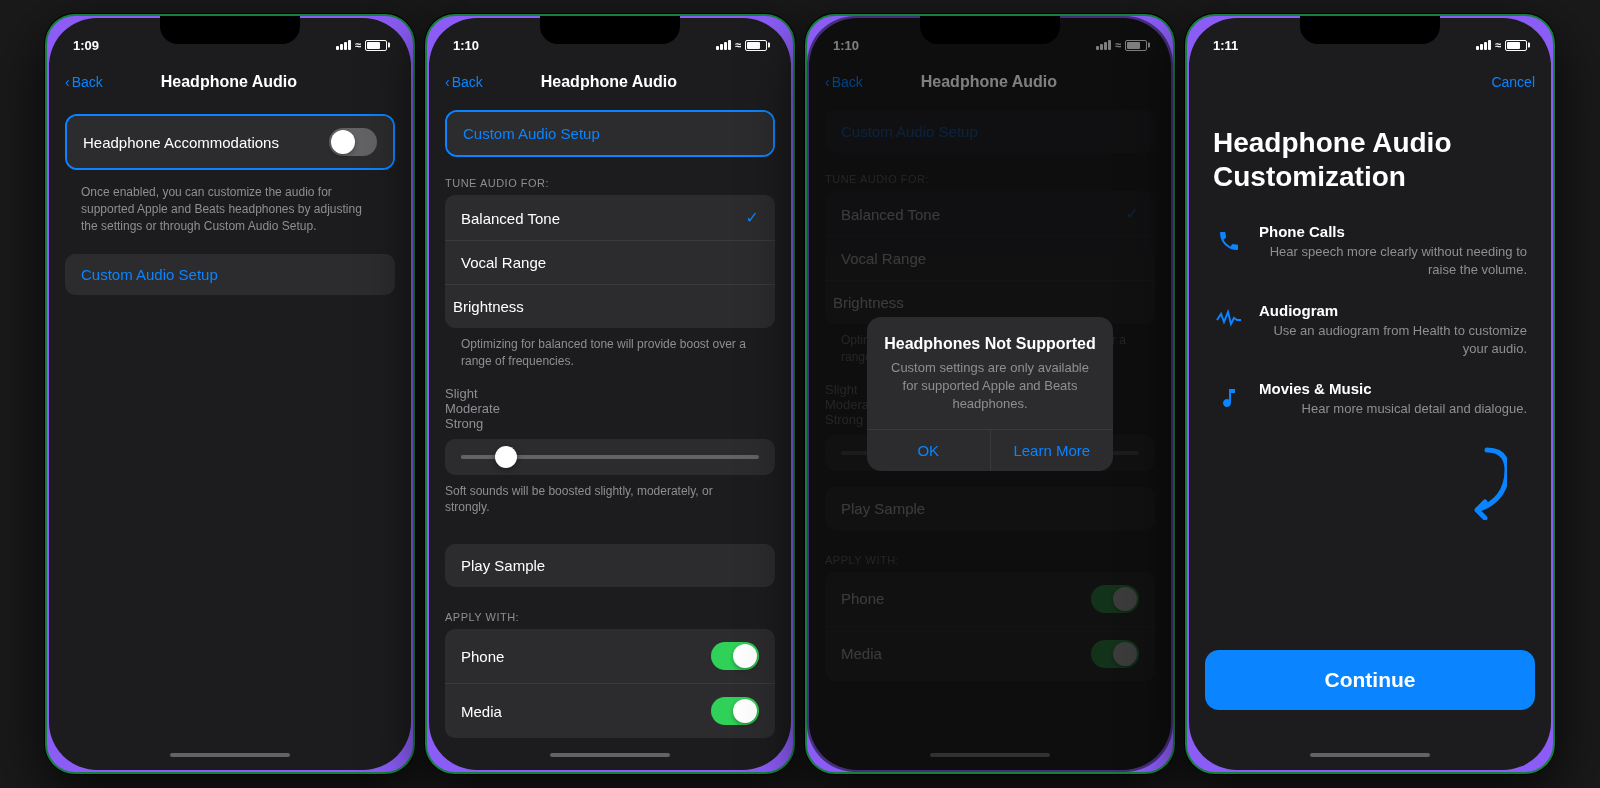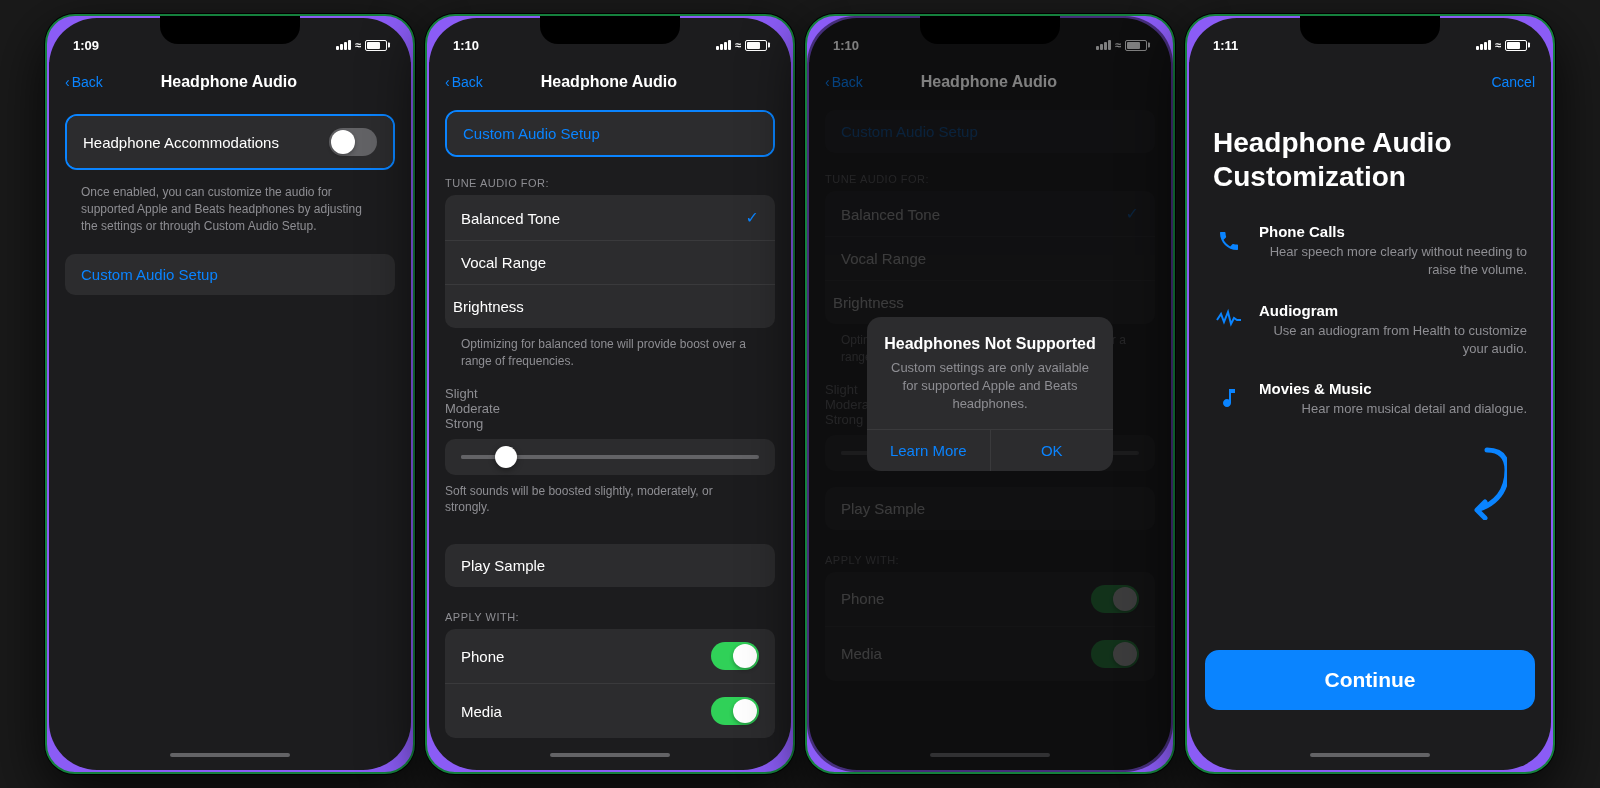--- a/index.html
+++ b/index.html
@@ -581,22 +581,22 @@
               </div>
           </div>
         </div>
       </div>
 
       <div class="dialog-overlay">
         <div class="dialog-box">
           <div class="dialog-title">Headphones Not Supported</div>
           <div class="dialog-message">Custom settings are only available for supported Apple and Beats headphones.</div>
           <div class="dialog-buttons">
+            <div class="dialog-btn">OK</div>
             <div class="dialog-btn">Learn More</div>
-            <div class="dialog-btn">OK</div>
           </div>
         </div>
       </div>
       <div class="home-indicator">
         <div class="home-bar"></div>
       </div>
     </div>
   </div>
 
   <div class="phone">

